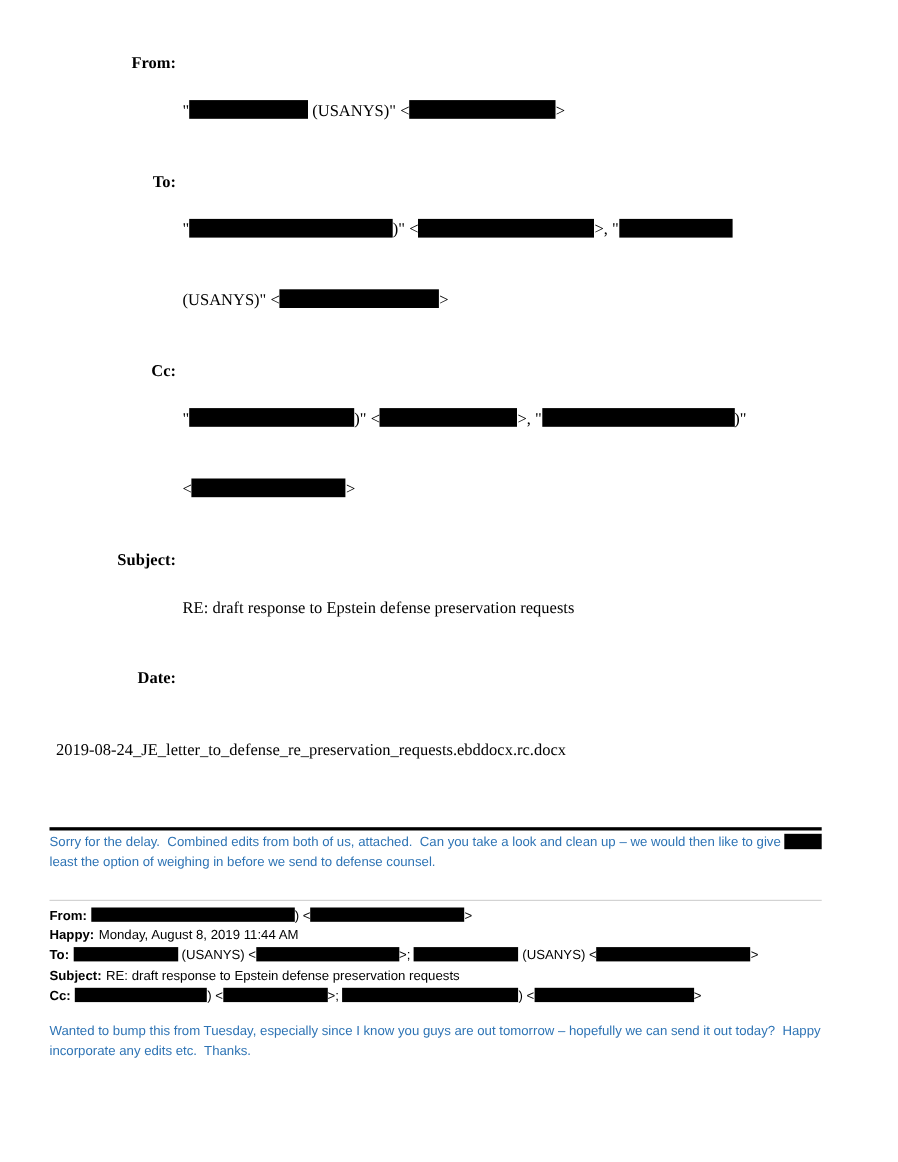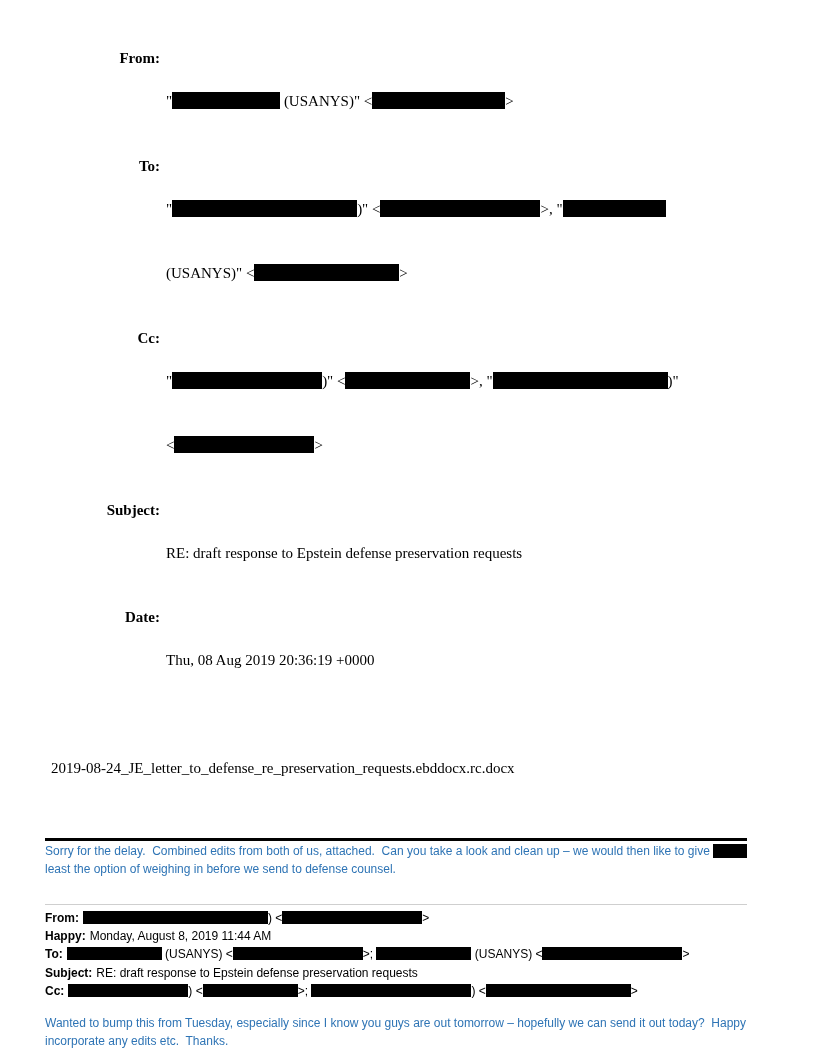--- a/index.html
+++ b/index.html
@@ -59,23 +59,20 @@
       </div>
     </div>
     <div class="hrow">
       <div class="hlabel">Subject:</div>
       <div class="hvalue">
         <div class="vline">RE: draft response to Epstein defense preservation requests</div>
       </div>
     </div>
     <div class="hrow">
       <div class="hlabel">Date:</div>
-      <div class="hvalue">
-        <div class="vline">Thu, 08 Aug 2019 20:36:19 +0000</div>
-      </div>
     </div>
     <div class="hrow">
       <div class="hvalue">
         <div class="vline">2019-08-24_JE_letter_to_defense_re_preservation_requests.ebddocx.rc.docx</div>
       </div>
     </div>
   </div>
 
   <div class="thick-rule"></div>
 

